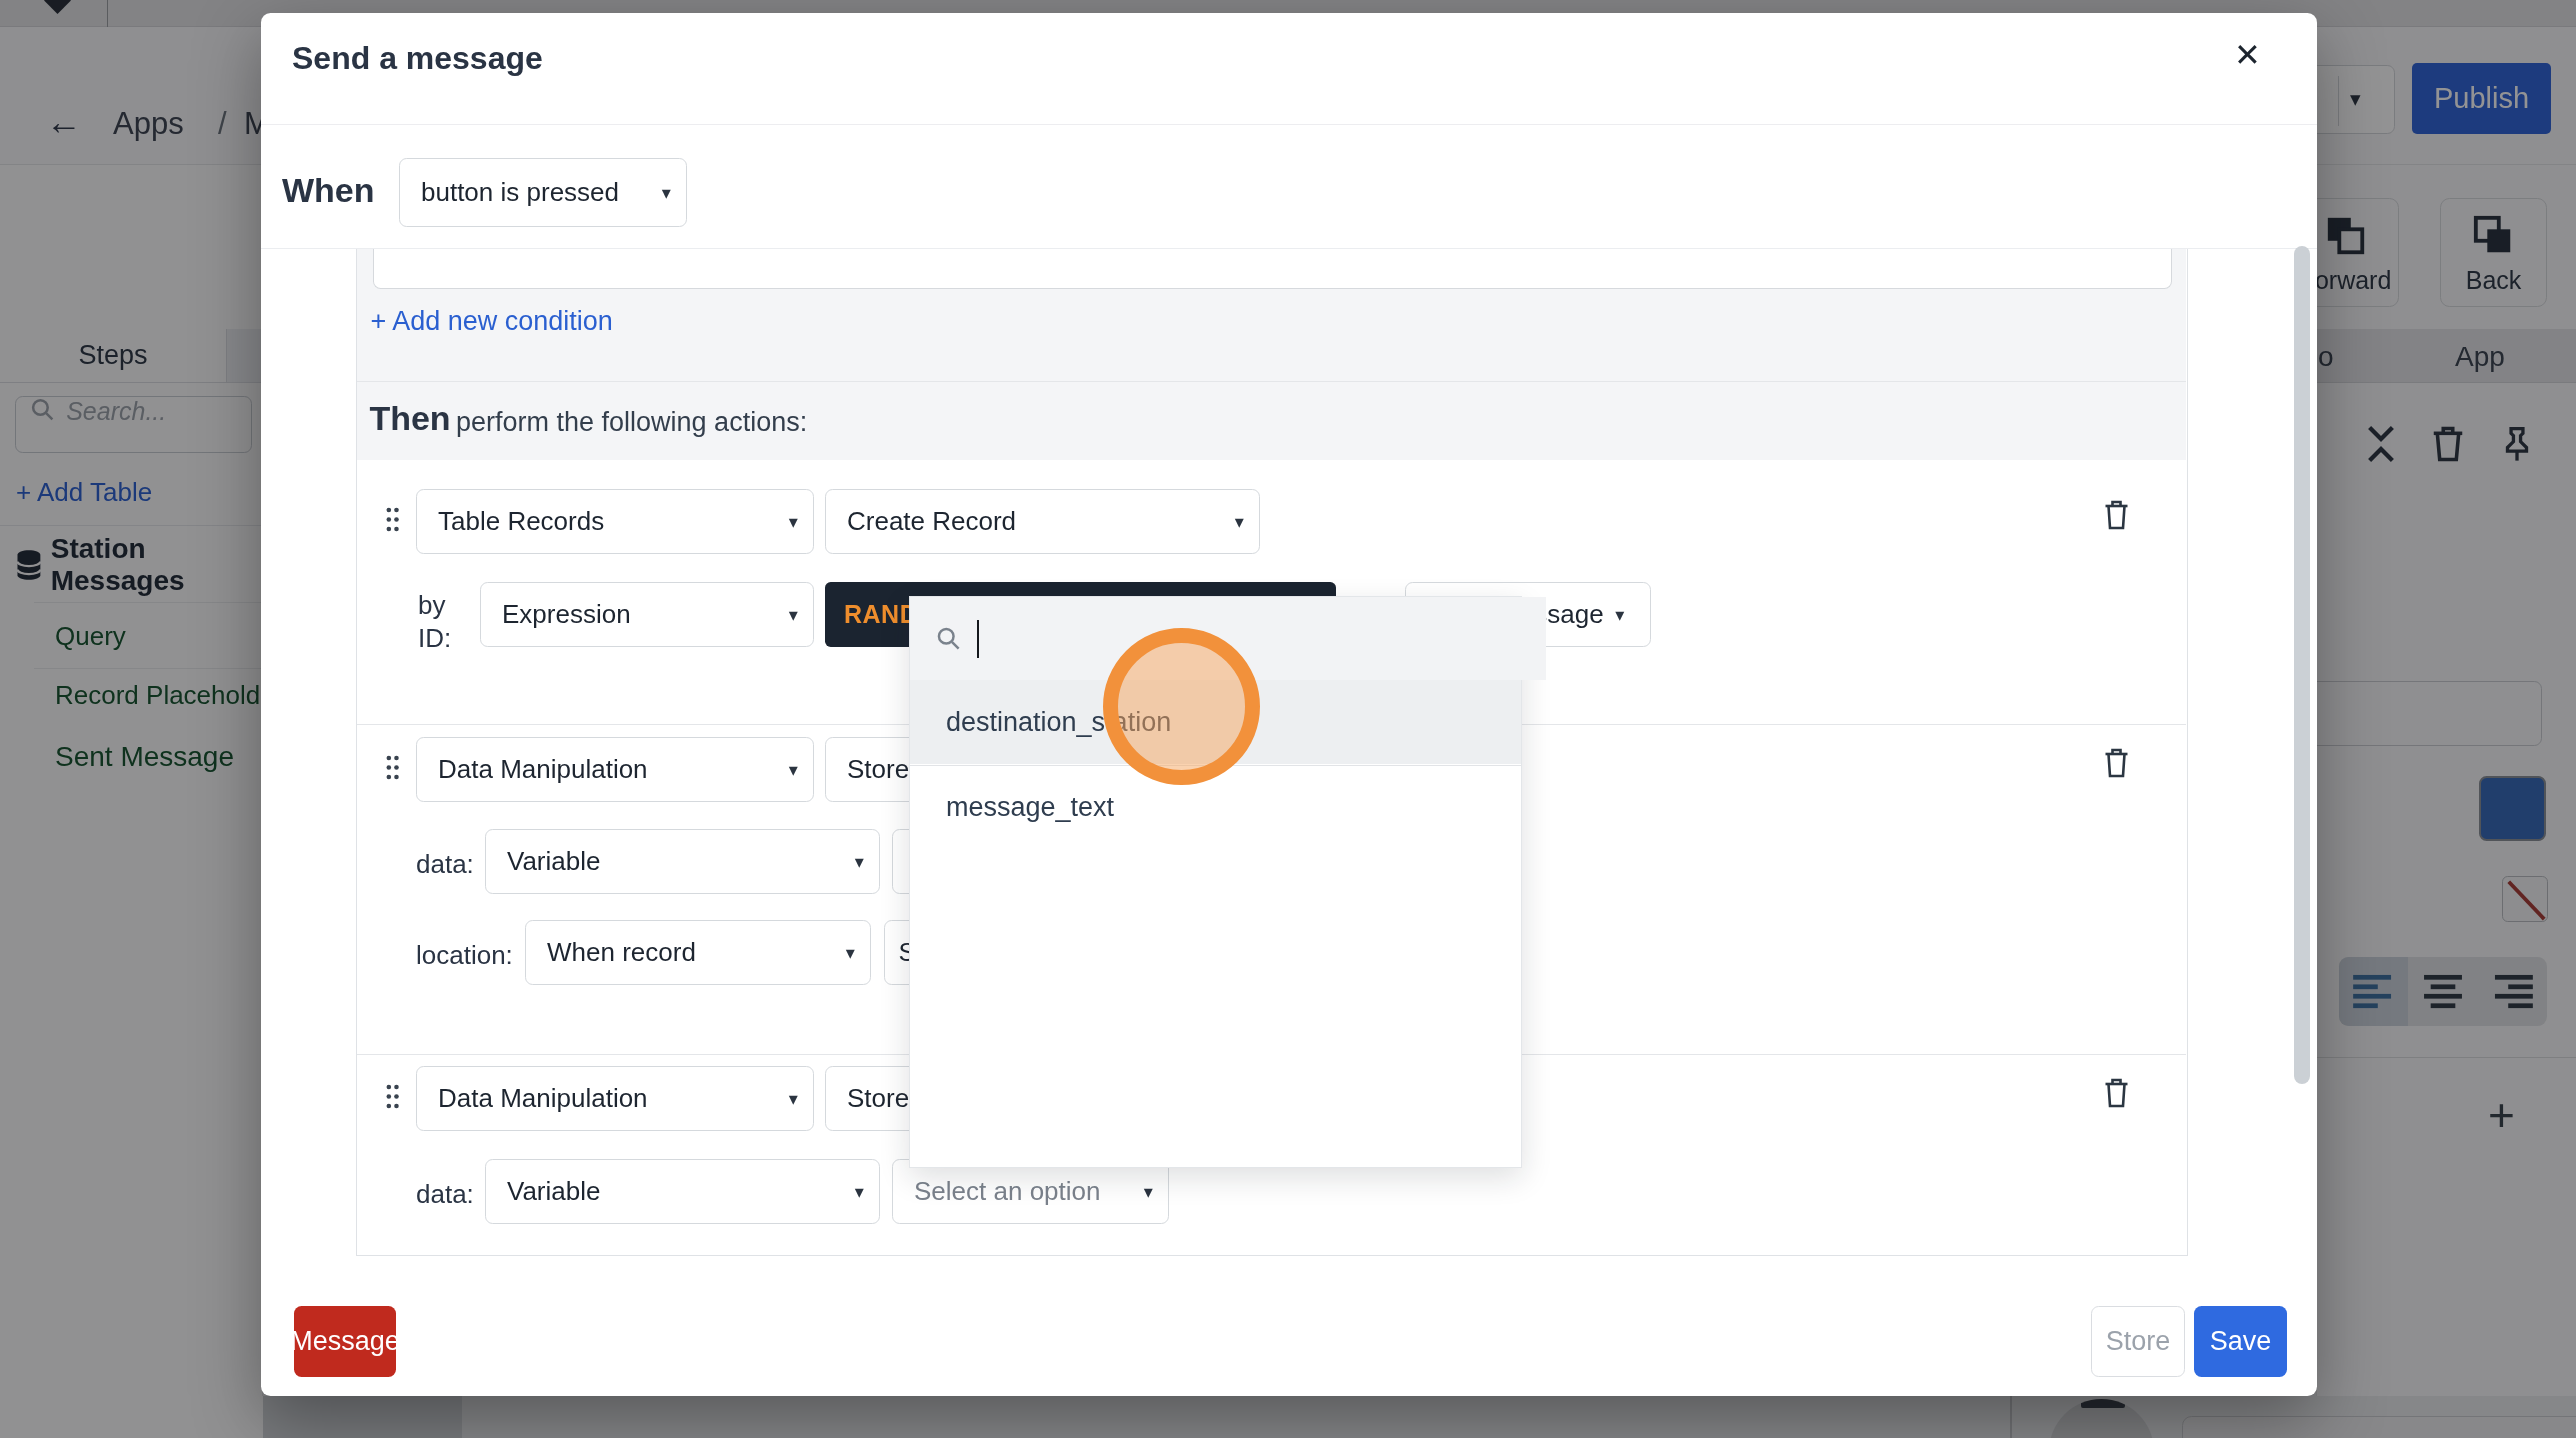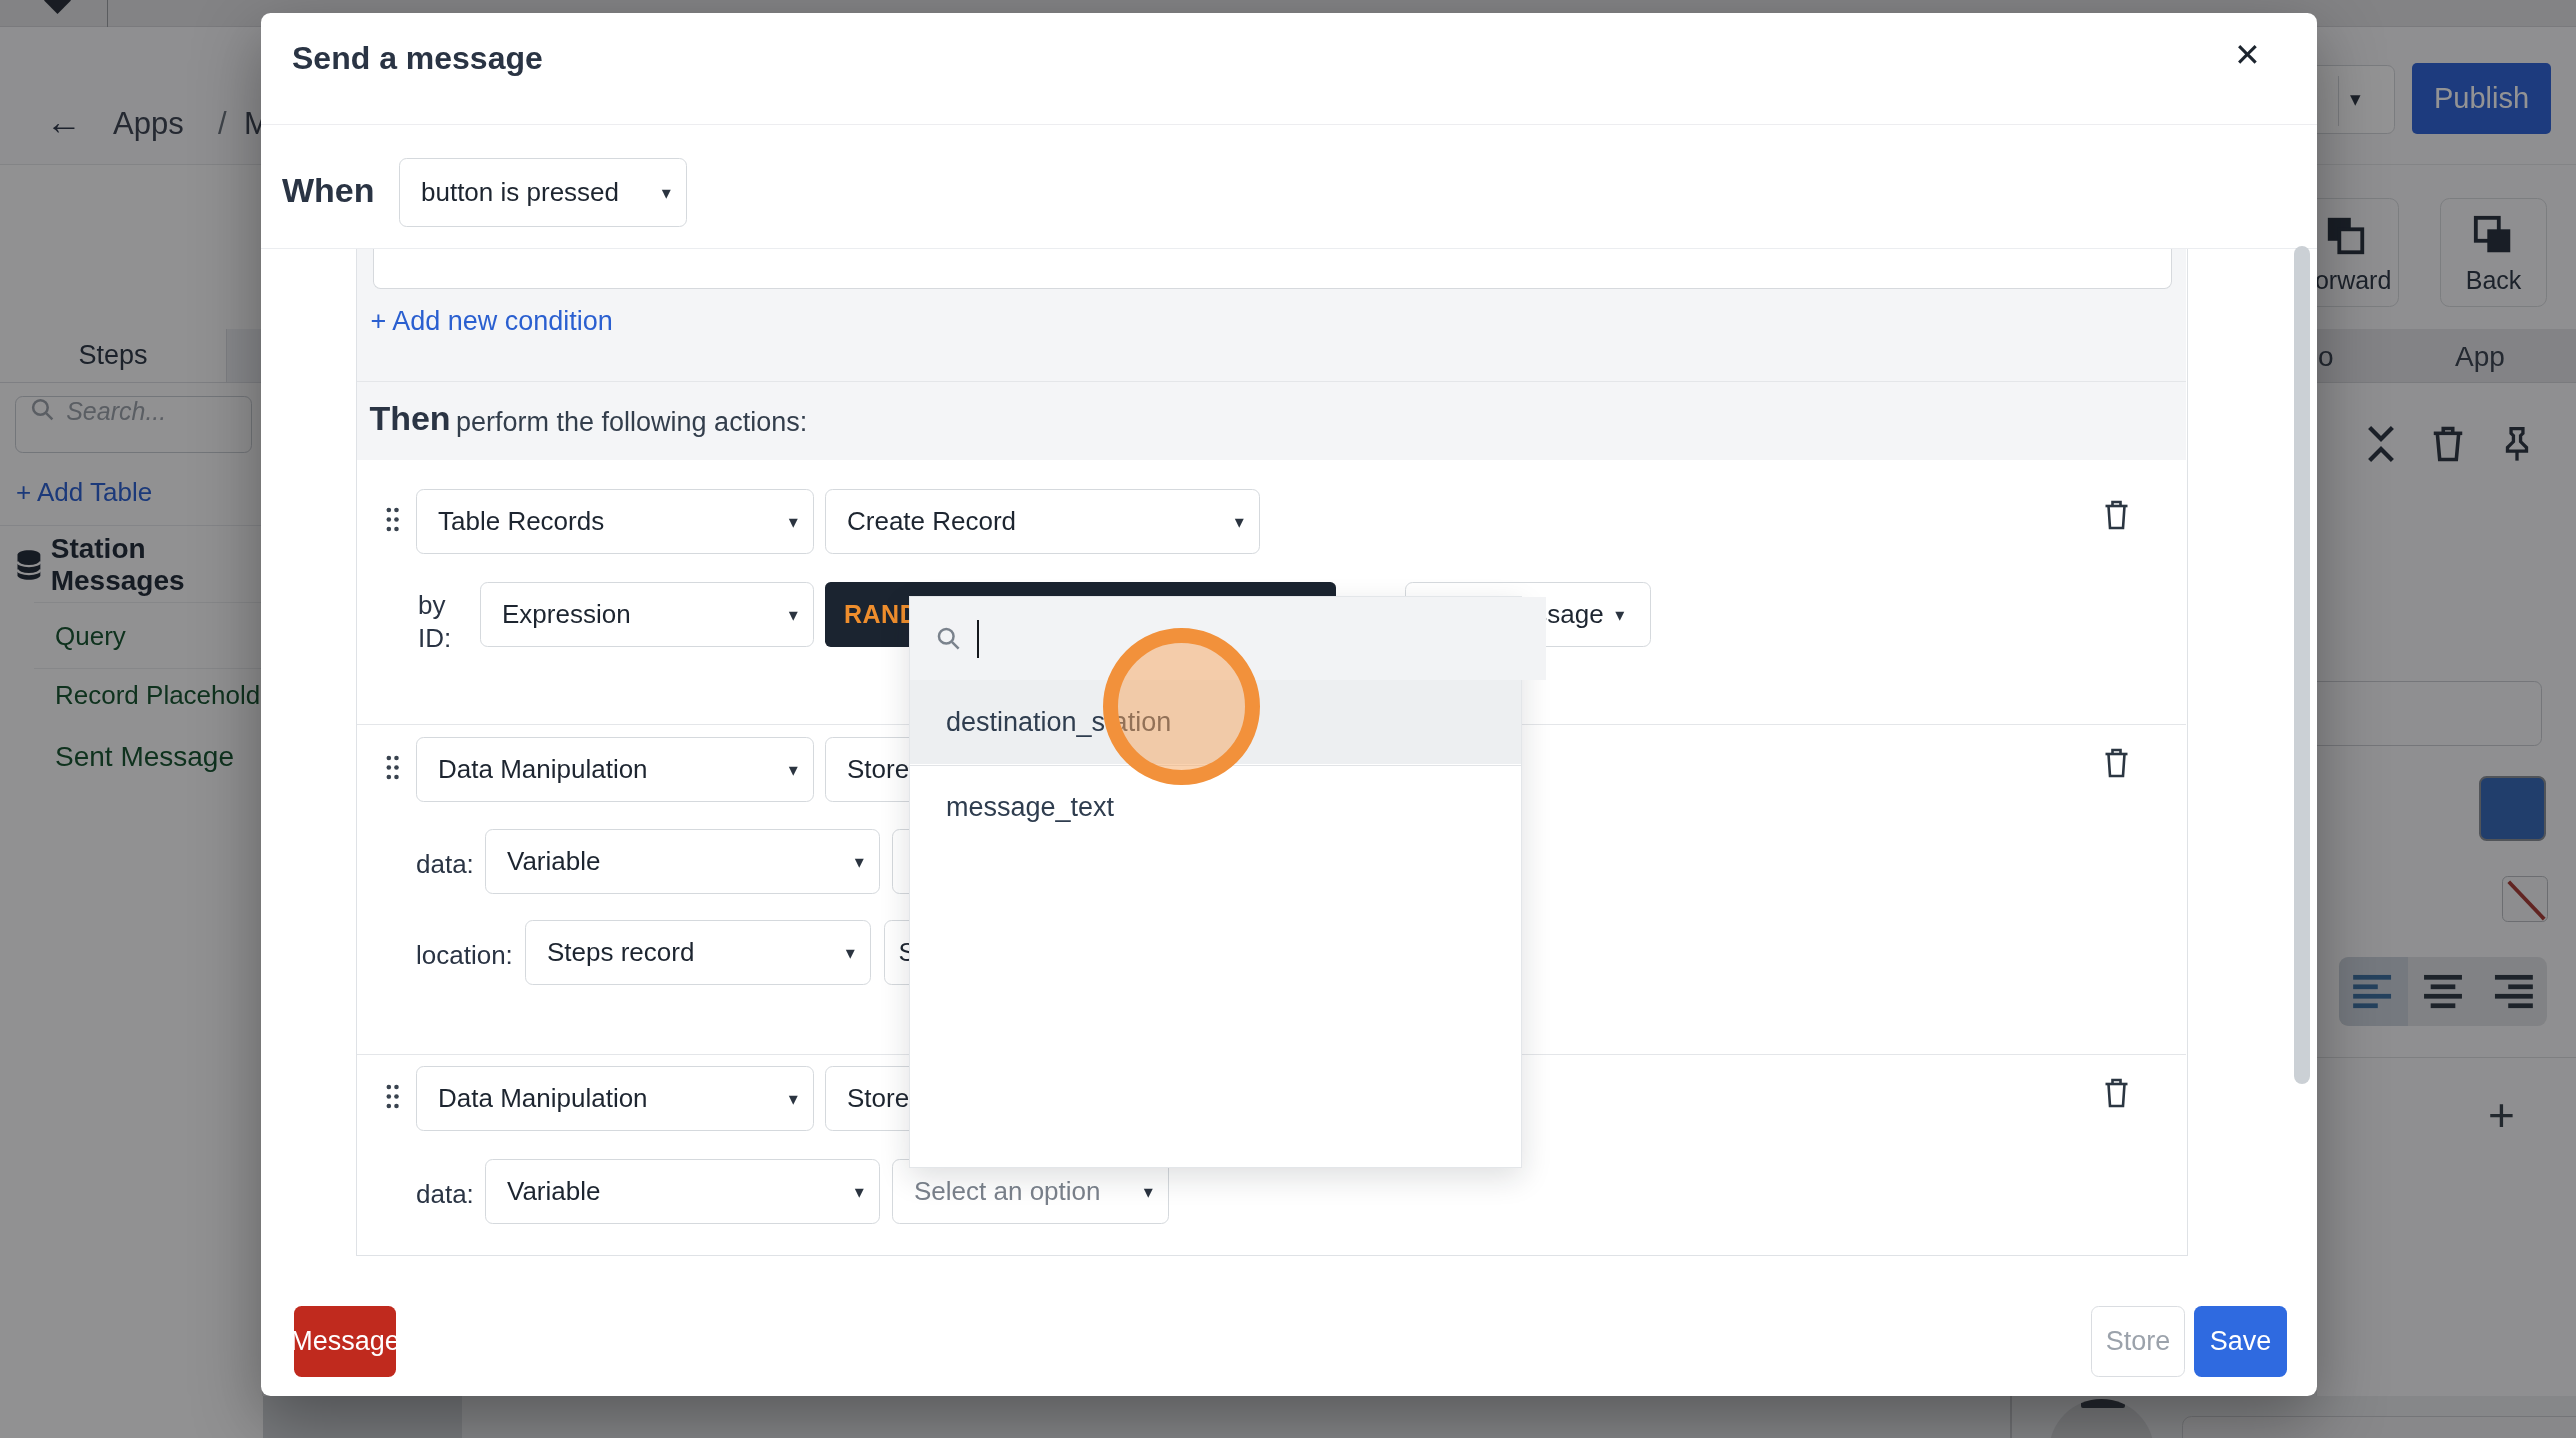--- a/index.html
+++ b/index.html
@@ -314,21 +314,21 @@
       <path d="M6 7l1.5 22h13L22 7" fill="none" stroke="#2b3642" stroke-width="2.6"></path>
     </svg>
     <span class="abs flabel" style="left:155px;top:836px;">data:</span>
     <div class="abs dd" style="left:224px;top:816px;width:395px;height:65px;">
       <span>Variable</span>
       <span class="caret">▾</span>
     </div>
     <div class="abs dd" style="left:631px;top:816px;width:267px;height:65px;"></div>
     <span class="abs flabel" style="left:155px;top:927px;">location:</span>
     <div class="abs dd" style="left:264px;top:907px;width:346px;height:65px;">
-      <span>Steps record</span>
+      <span>When record</span>
       <span class="caret">▾</span>
     </div>
     <div class="abs dd" style="left:623px;top:907px;width:286px;height:65px;padding-left:13.4px;">
       <span>Sent Message</span>
     </div>
 
     <svg class="abs handle" style="left:124px;top:1070px;" viewBox="0 0 16 28">
       <circle cx="4" cy="4" r="2.4" fill="#39434f"></circle>
         <circle cx="12" cy="4" r="2.4" fill="#39434f"></circle>
       <circle cx="4" cy="14" r="2.4" fill="#39434f"></circle>

